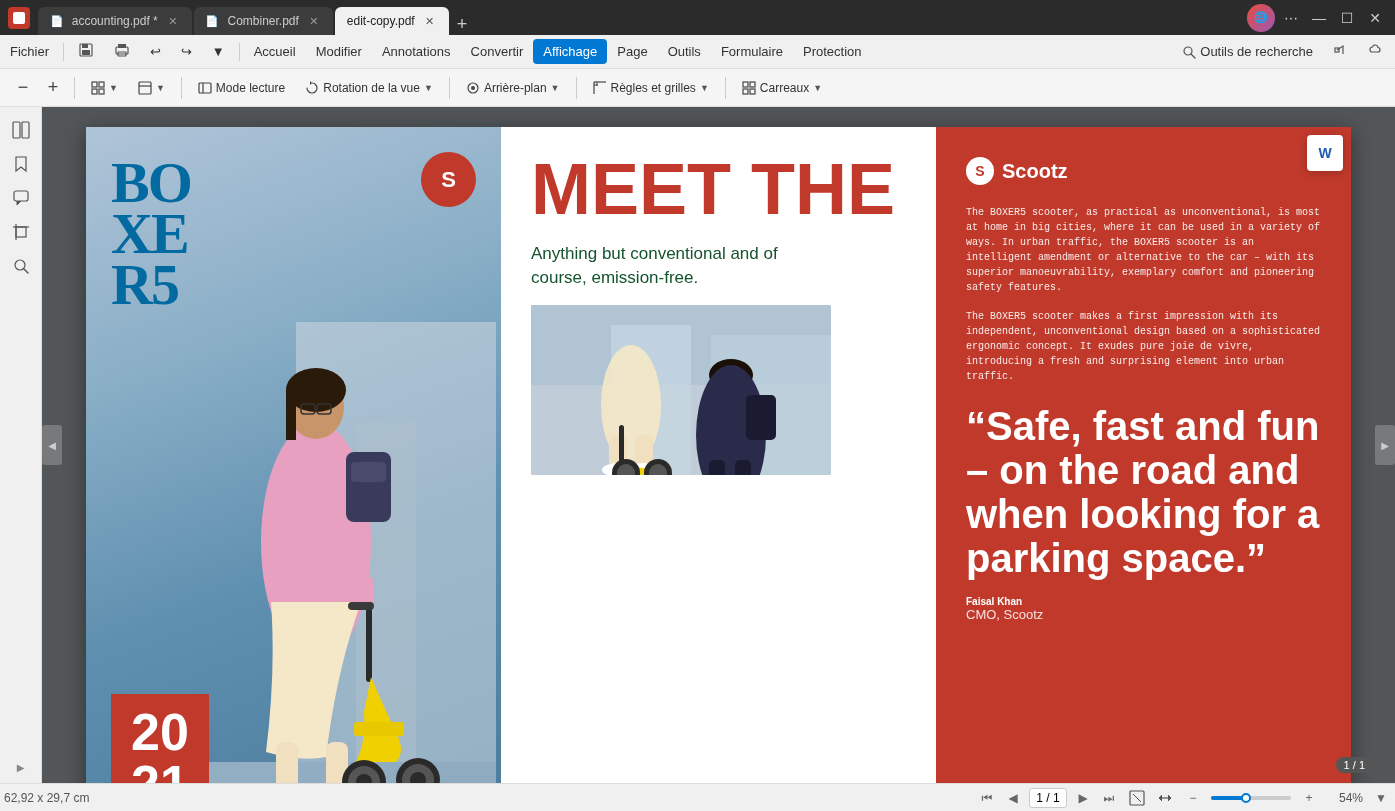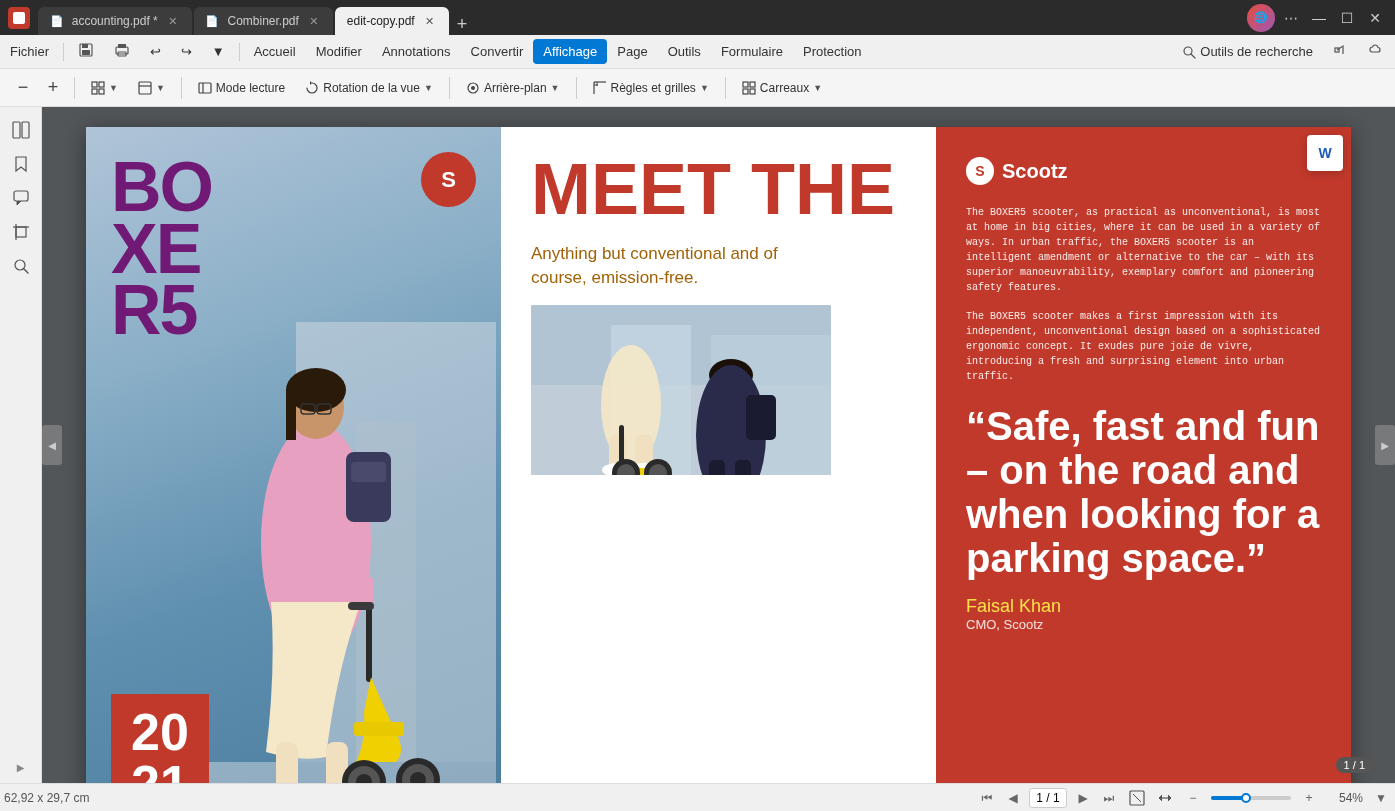--- a/index.html
+++ b/index.html
@@ -56,39 +56,39 @@
     .scroll-arrow-right { right: 0px; }
 
     
     .pdf-doc { display: flex; background: white; box-shadow: 0 4px 20px rgba(0,0,0,0.4); width: 1265px; height: 715px; position: relative; }
 
     
     .pdf-left { width: 415px; height: 100%; position: relative; overflow: hidden; background: #f8f8f8; }
     .pdf-middle { flex: 1; height: 100%; position: relative; background: white; padding: 30px; }
     .pdf-right { width: 415px; height: 100%; background: #c0392b; color: white; padding: 30px; position: relative; }
     .pdf-bg-img { width: 100%; height: 100%; background: linear-gradient(160deg, #b0c4d8 0%, #8aafc7 30%, #6090b0 60%, #4a7a9b 100%); }
-    .boxer-text { position: absolute; top: 30px; left: 25px; font-size: 70px; font-weight: 900; color: #701a75; line-height: 0.88; letter-spacing: -2px; font-family: Liberation Sans, sans-serif; z-index: 2; }
+    .boxer-text { position: absolute; top: 30px; left: 25px; font-size: 58px; font-weight: 900; color: #0369a1; line-height: 0.88; letter-spacing: -2px; font-family: Liberation Serif, serif; z-index: 2; }
     .year-box { position: absolute; bottom: 20px; left: 25px; background: #c0392b; color: white; padding: 12px 20px; font-size: 52px; font-weight: 900; line-height: 1; font-family: Arial Black, sans-serif; z-index: 2; }
     .s-logo-left { position: absolute; top: 25px; right: 25px; width: 55px; height: 55px; background: #c0392b; border-radius: 50%; display: flex; align-items: center; justify-content: center; color: white; font-size: 22px; font-weight: 900; font-family: Arial Black, sans-serif; z-index: 3; }
 
     
     .meet-title { font-size: 72px; font-weight: 900; color: #c0392b; line-height: 0.9; font-family: Arial Black, sans-serif; margin-bottom: 20px; }
-    .tagline { font-size: 17px; color: #a16207; line-height: 1.4; margin-bottom: 16px; max-width: 280px; }
+    .tagline { font-size: 17px; color: #14532d; line-height: 1.4; margin-bottom: 16px; max-width: 280px; }
     .speed { font-size: 80px; font-weight: 900; color: #c0392b; line-height: 1; font-family: Arial Black, sans-serif; display: inline; }
     .speed-unit { font-size: 22px; font-weight: bold; color: #e74c3c; vertical-align: top; margin-top: 18px; display: inline-block; margin-left: 4px; }
     .bottom-img { width: 300px; height: 170px; background: linear-gradient(135deg, #ccc 0%, #aaa 50%, #bbb 100%); margin-top: 12px; border-radius: 2px; overflow: hidden; position: relative; }
     .bottom-img-inner { width: 100%; height: 100%; background: linear-gradient(160deg, #8aafc7 0%, #b0b0b0 50%, #9ab0c0 100%); }
 
     
     .scootz-logo { display: flex; align-items: center; gap: 8px; margin-bottom: 20px; }
     .scootz-s { width: 28px; height: 28px; background: white; border-radius: 50%; display: flex; align-items: center; justify-content: center; color: #c0392b; font-size: 14px; font-weight: 900; font-family: Arial Black, sans-serif; }
     .scootz-name { font-size: 20px; font-weight: bold; color: white; }
     .right-desc { font-size: 10px; color: rgba(255,255,255,0.9); line-height: 1.5; margin-bottom: 14px; font-family: Liberation Mono, monospace; }
     .quote { font-size: 40px; font-weight: 900; color: white; line-height: 1.1; font-family: Arial Black, sans-serif; margin-top: 20px; margin-bottom: 16px; }
-    .quote-attr { font-size: 18px; font-weight: normal; color: #fde047; }
+    .quote-attr { font-size: 10px; font-weight: bold; color: #ffffff; }
     .quote-title { font-size: 13px; color: rgba(255,255,255,0.85); }
 
     
     .word-overlay { position: absolute; top: 8px; right: 8px; width: 36px; height: 36px; background: white; border-radius: 4px; display: flex; align-items: center; justify-content: center; box-shadow: 0 2px 8px rgba(0,0,0,0.2); }
     .word-icon { font-size: 14px; font-weight: bold; color: #1e5bb5; }
 
     
     .status-bar { height: 28px; background: #f0f0f0; border-top: 1px solid #ddd; display: flex; align-items: center; padding: 0 4px; gap: 16px; flex-shrink: 0; font-size: 12px; color: #555; }
     .status-right { margin-left: auto; display: flex; align-items: center; gap: 8px; }
     .page-nav { display: flex; align-items: center; gap: 6px; }

